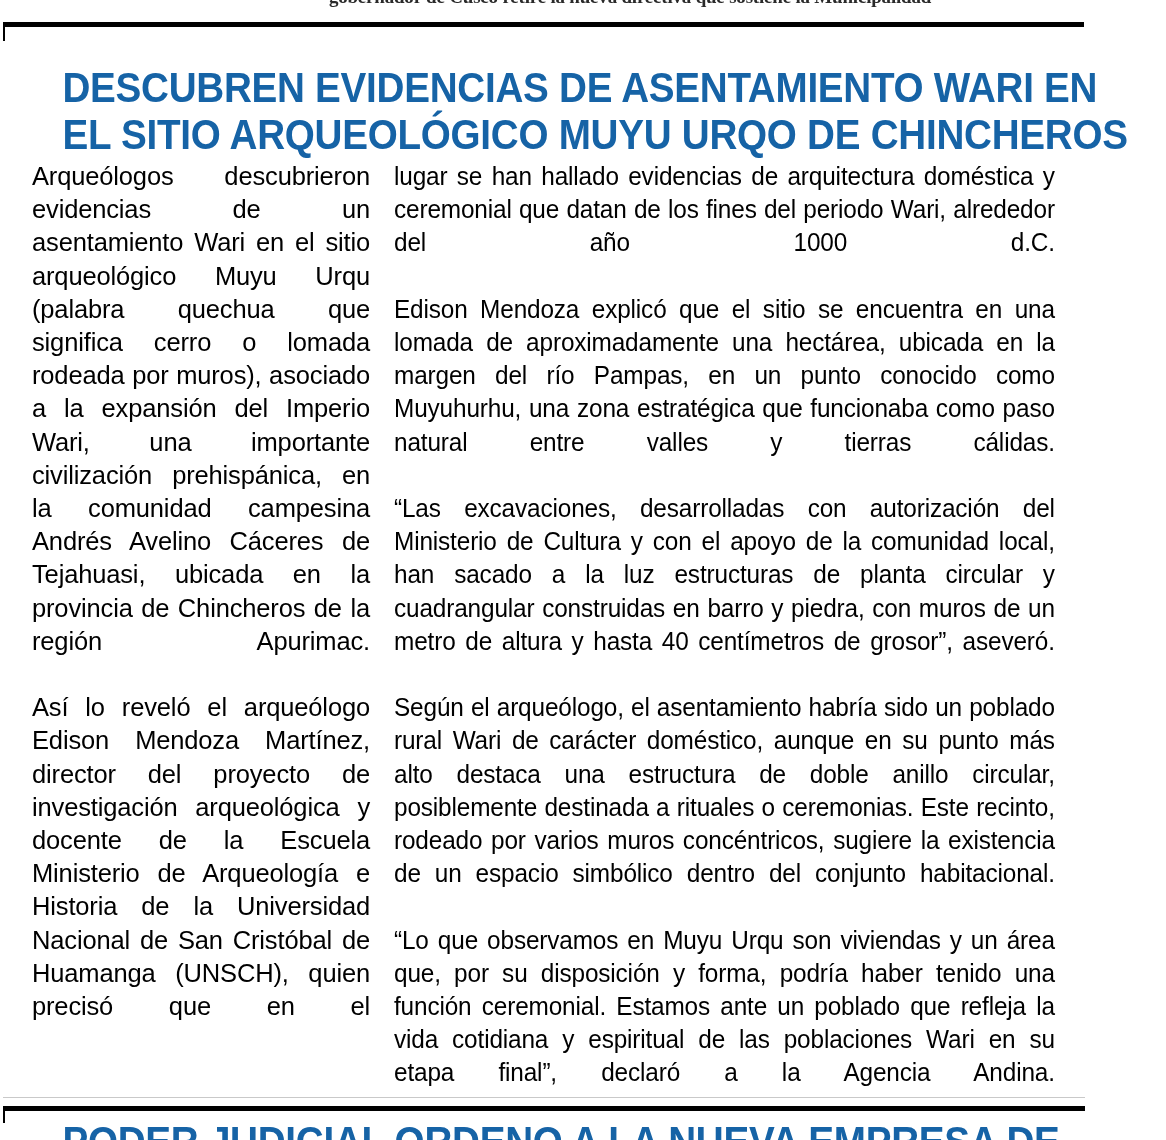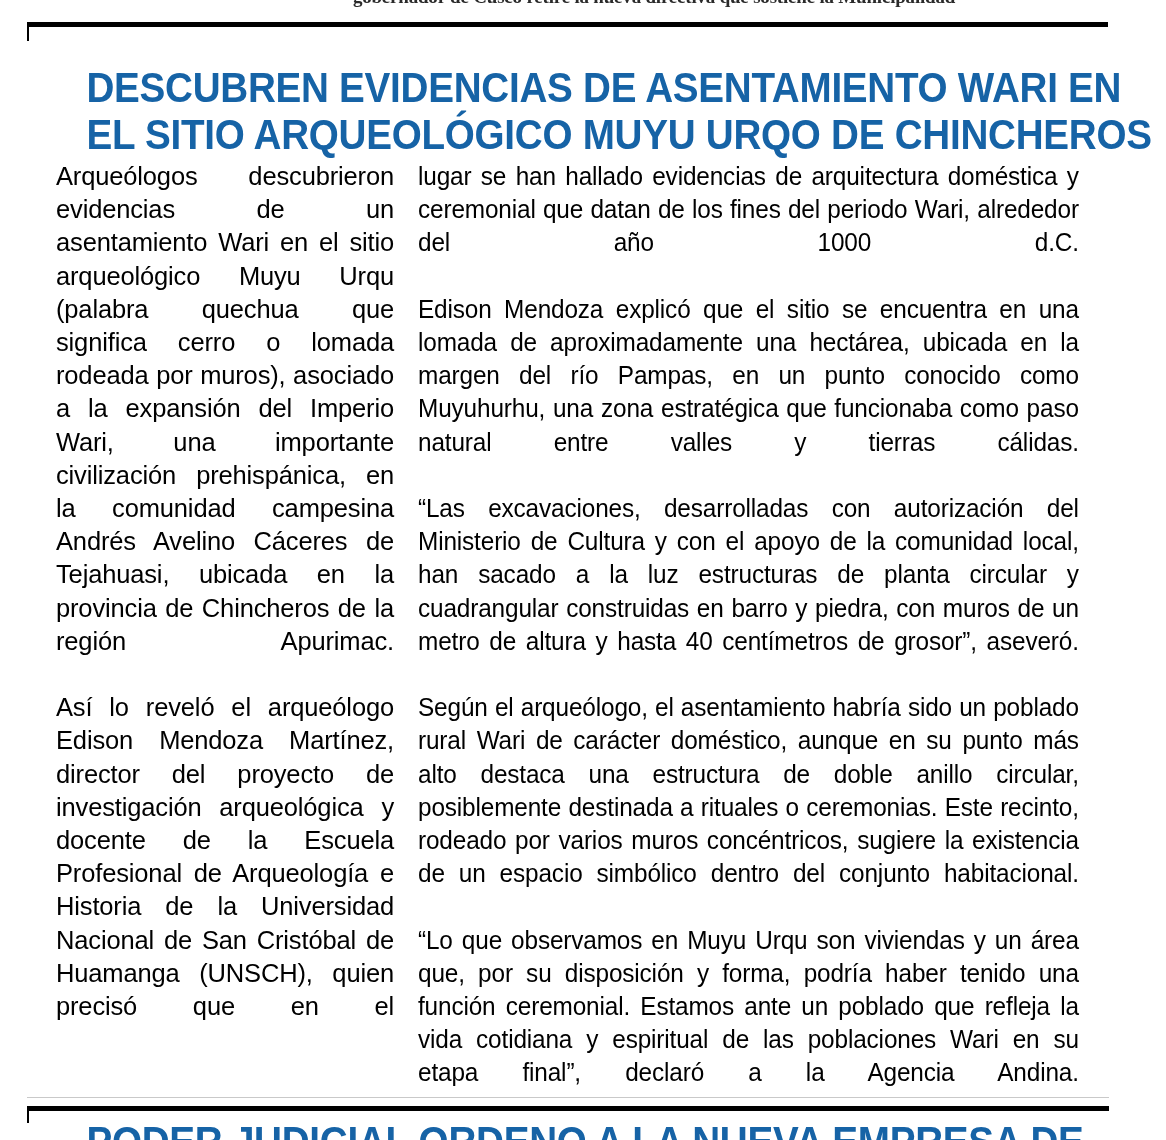--- a/index.html
+++ b/index.html
@@ -14,21 +14,20 @@
     position: relative;
     overflow: hidden;
     font-family: "Liberation Sans", "DejaVu Sans", sans-serif;
     color: #000000;
     -webkit-font-smoothing: antialiased;
   }
 
   .page {
     position: absolute;
     inset: 0;
-    margin-left: 24px;
   }
 
   
   .prev-strip {
     position: absolute;
     left: 0;
     top: 0;
     width: 1166px;
     height: 16px;
     overflow: hidden;
@@ -191,21 +190,21 @@
 
   <h1 class="headline">
     <span class="hl-line">DESCUBREN EVIDENCIAS DE ASENTAMIENTO WARI EN</span>
     <span class="hl-line">EL SITIO ARQUEOLÓGICO MUYU URQO DE CHINCHEROS</span>
   </h1>
 
   <div class="columns">
 
     <div class="col col-left">
       <p>Arqueólogos descubrieron evidencias de un asentamiento Wari en el sitio arqueológico Muyu Urqu (palabra quechua que significa cerro o lomada rodeada por muros), asociado a la expansión del Imperio Wari, una importante civilización prehispánica, en la comunidad campesina Andrés Avelino Cáceres de Tejahuasi, ubicada en la provincia de Chincheros de la región Apurimac.</p>
-      <p>Así lo reveló el arqueólogo Edison Mendoza Martínez, director del proyecto de investigación arqueológica y docente de la Escuela Profesional de Arqueología e Historia de la Universidad Nacional de San Cristóbal de Huamanga (UNSCH), quien precisó que en el</p>
+      <p>Así lo reveló el arqueólogo Edison Mendoza Martínez, director del proyecto de investigación arqueológica y docente de la Escuela Ministerio de Arqueología e Historia de la Universidad Nacional de San Cristóbal de Huamanga (UNSCH), quien precisó que en el</p>
     </div>
 
     <div class="col col-right">
       <p>lugar se han hallado evidencias de arquitectura doméstica y ceremonial que datan de los fines del periodo Wari, alrededor del año 1000 d.C.</p>
       <p>Edison Mendoza explicó que el sitio se encuentra en una lomada de aproximadamente una hectárea, ubicada en la margen del río Pampas, en un punto conocido como Muyuhurhu, una zona estratégica que funcionaba como paso natural entre valles y tierras cálidas.</p>
       <p>“Las excavaciones, desarrolladas con autorización del Ministerio de Cultura y con el apoyo de la comunidad local, han sacado a la luz estructuras de planta circular y cuadrangular construidas en barro y piedra, con muros de un metro de altura y hasta 40 centímetros de grosor”, aseveró.</p>
       <p>Según el arqueólogo, el asentamiento habría sido un poblado rural Wari de carácter doméstico, aunque en su punto más alto destaca una estructura de doble anillo circular, posiblemente destinada a rituales o ceremonias. Este recinto, rodeado por varios muros concéntricos, sugiere la existencia de un espacio simbólico dentro del conjunto habitacional.</p>
       <p>“Lo que observamos en Muyu Urqu son viviendas y un área que, por su disposición y forma, podría haber tenido una función ceremonial. Estamos ante un poblado que refleja la vida cotidiana y espiritual de las poblaciones Wari en su etapa final”, declaró a la Agencia Andina.</p>
     </div>
 

